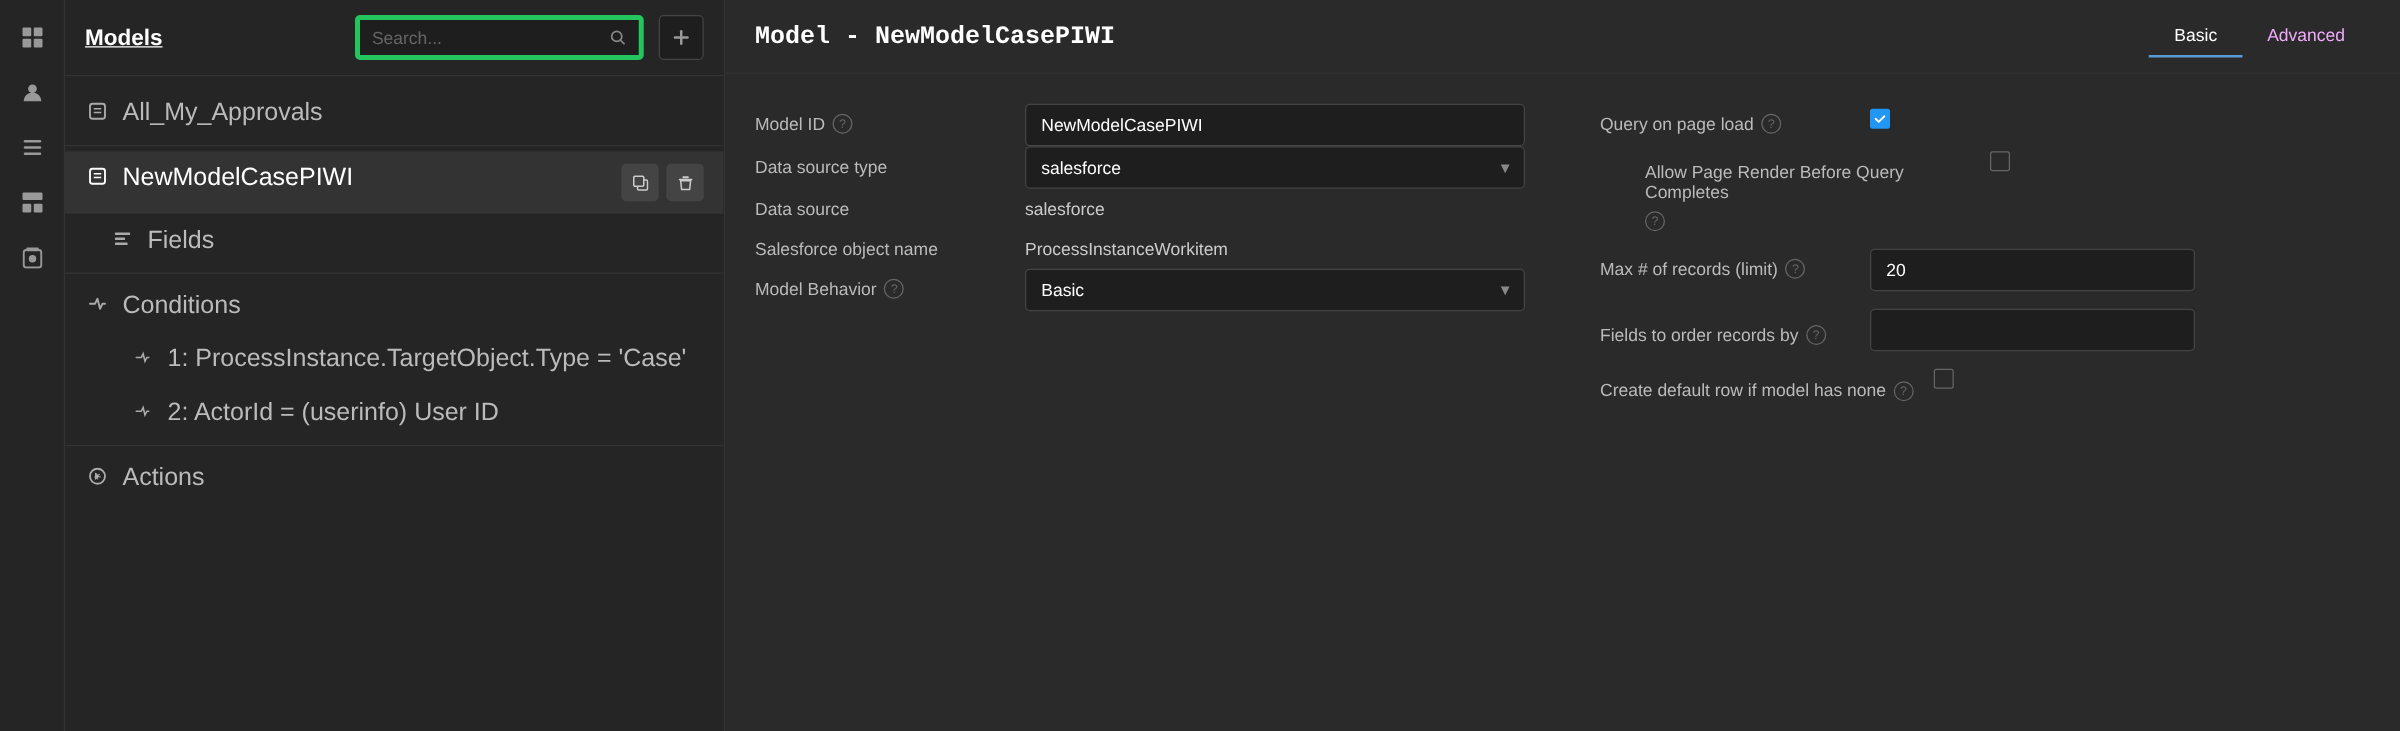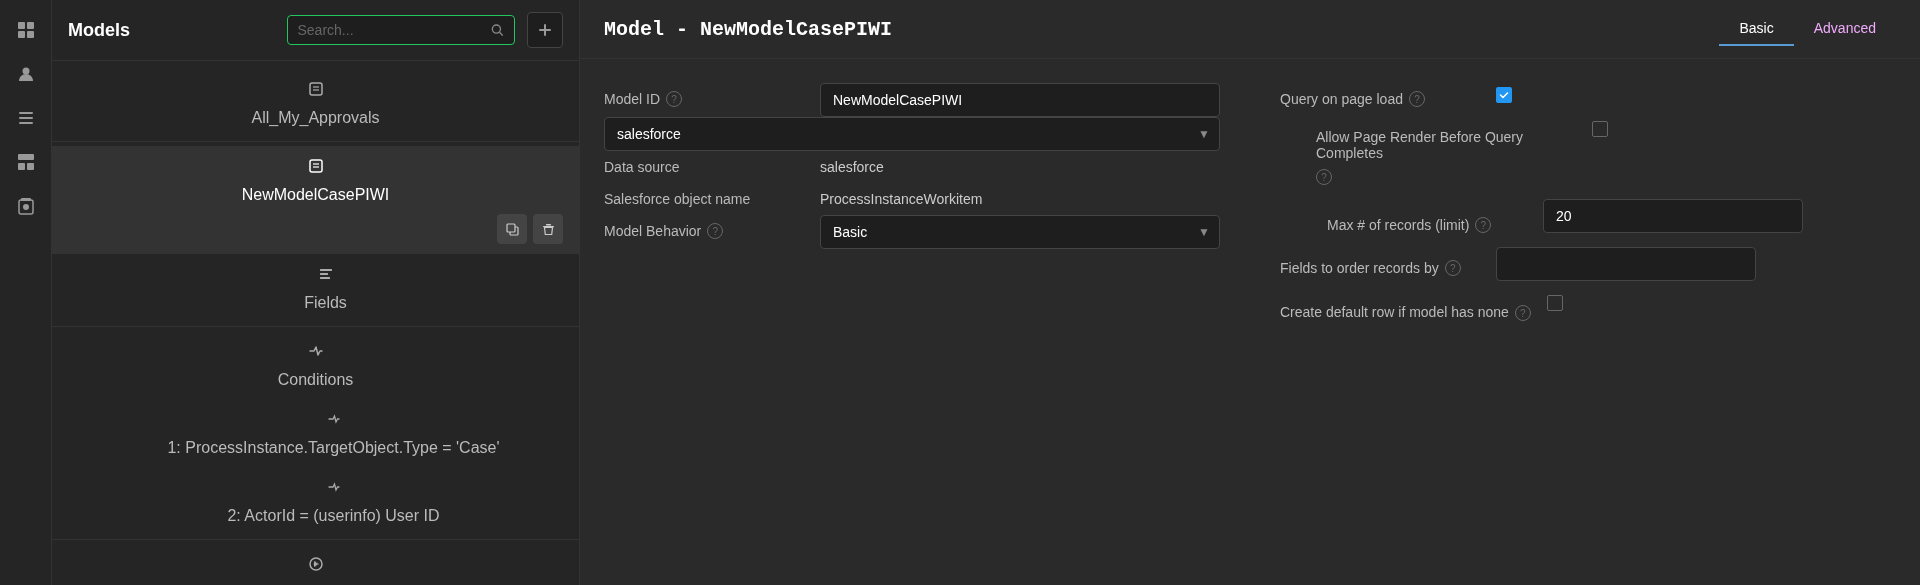--- a/index.html
+++ b/index.html
@@ -49,26 +49,27 @@
       align-items: center;
       padding: 12px 16px;
       gap: 12px;
       border-bottom: 1px solid #333;
     }
     .sidebar-title {
       font-size: 18px;
       font-weight: 600;
       color: #fff;
       flex: 1;
+      text-decoration: underline;
     }
     .search-box {
       display: flex;
       align-items: center;
       background: #1e1e1e;
-      border: 1px solid #22c55e;
+      border: 4px solid #22c55e;
       border-radius: 4px;
       padding: 6px 10px;
       gap: 8px;
       flex: 1;
     }
     .search-input {
       background: transparent;
       border: none;
       outline: none;
       color: #ccc;
@@ -91,28 +92,26 @@
     }
 
     
     .sidebar-content {
       flex: 1;
       overflow-y: auto;
       padding: 8px 0;
     }
     .sidebar-item {
       display: flex;
-      align-items: center;
       padding: 10px 16px;
       gap: 10px;
       cursor: pointer;
       color: #bbb;
-      font-size: 16px;
+      font-size: 20px;
       position: relative;
-      flex-direction: column;
     }
     .sidebar-item.active {
       background: #333;
       color: #fff;
     }
     .sidebar-item .item-icon {
       width: 20px;
       height: 20px;
       display: flex;
       align-items: center;
@@ -467,20 +466,23 @@
 
       <div class="form-row">
         <div class="form-label">
           <span>Model ID</span>
           <div class="help-icon">?</div>
         </div>
         <input type="text" class="form-input" value="NewModelCasePIWI" style="">
       </div>
 
       <div class="form-row">
+        <div class="form-label">
+          <span>Data source type</span>
+        </div>
         <div class="form-select-wrapper">
           <select class="form-select">
             <option>salesforce</option>
             <option>other</option>
           </select>
           <span class="select-arrow">▼</span>
         </div>
       </div>
 
       <div class="form-row">
@@ -528,21 +530,21 @@
       </div>
 
       <div class="form-row" style="align-items:flex-start;">
         <div class="form-label" style="flex-wrap: wrap; max-width: 260px; margin-left: 36px;">
           <span>Allow Page Render Before Query Completes</span>
           <div class="help-icon" style="margin-top:2px;">?</div>
         </div>
         <div class="checkbox-unchecked"></div>
       </div>
 
-      <div class="form-row" style="align-items:flex-end;margin-left:47px;">
+      <div class="form-row" style="align-items:flex-start;">
         <div class="form-label">
           <span>Max # of records (limit)</span>
           <div class="help-icon">?</div>
         </div>
         <input type="text" class="form-input" style="max-width: 260px;" value="20">
       </div>
 
       <div class="form-row" style="align-items:center;">
         <div class="form-label">
           <span>Fields to order records by</span>

